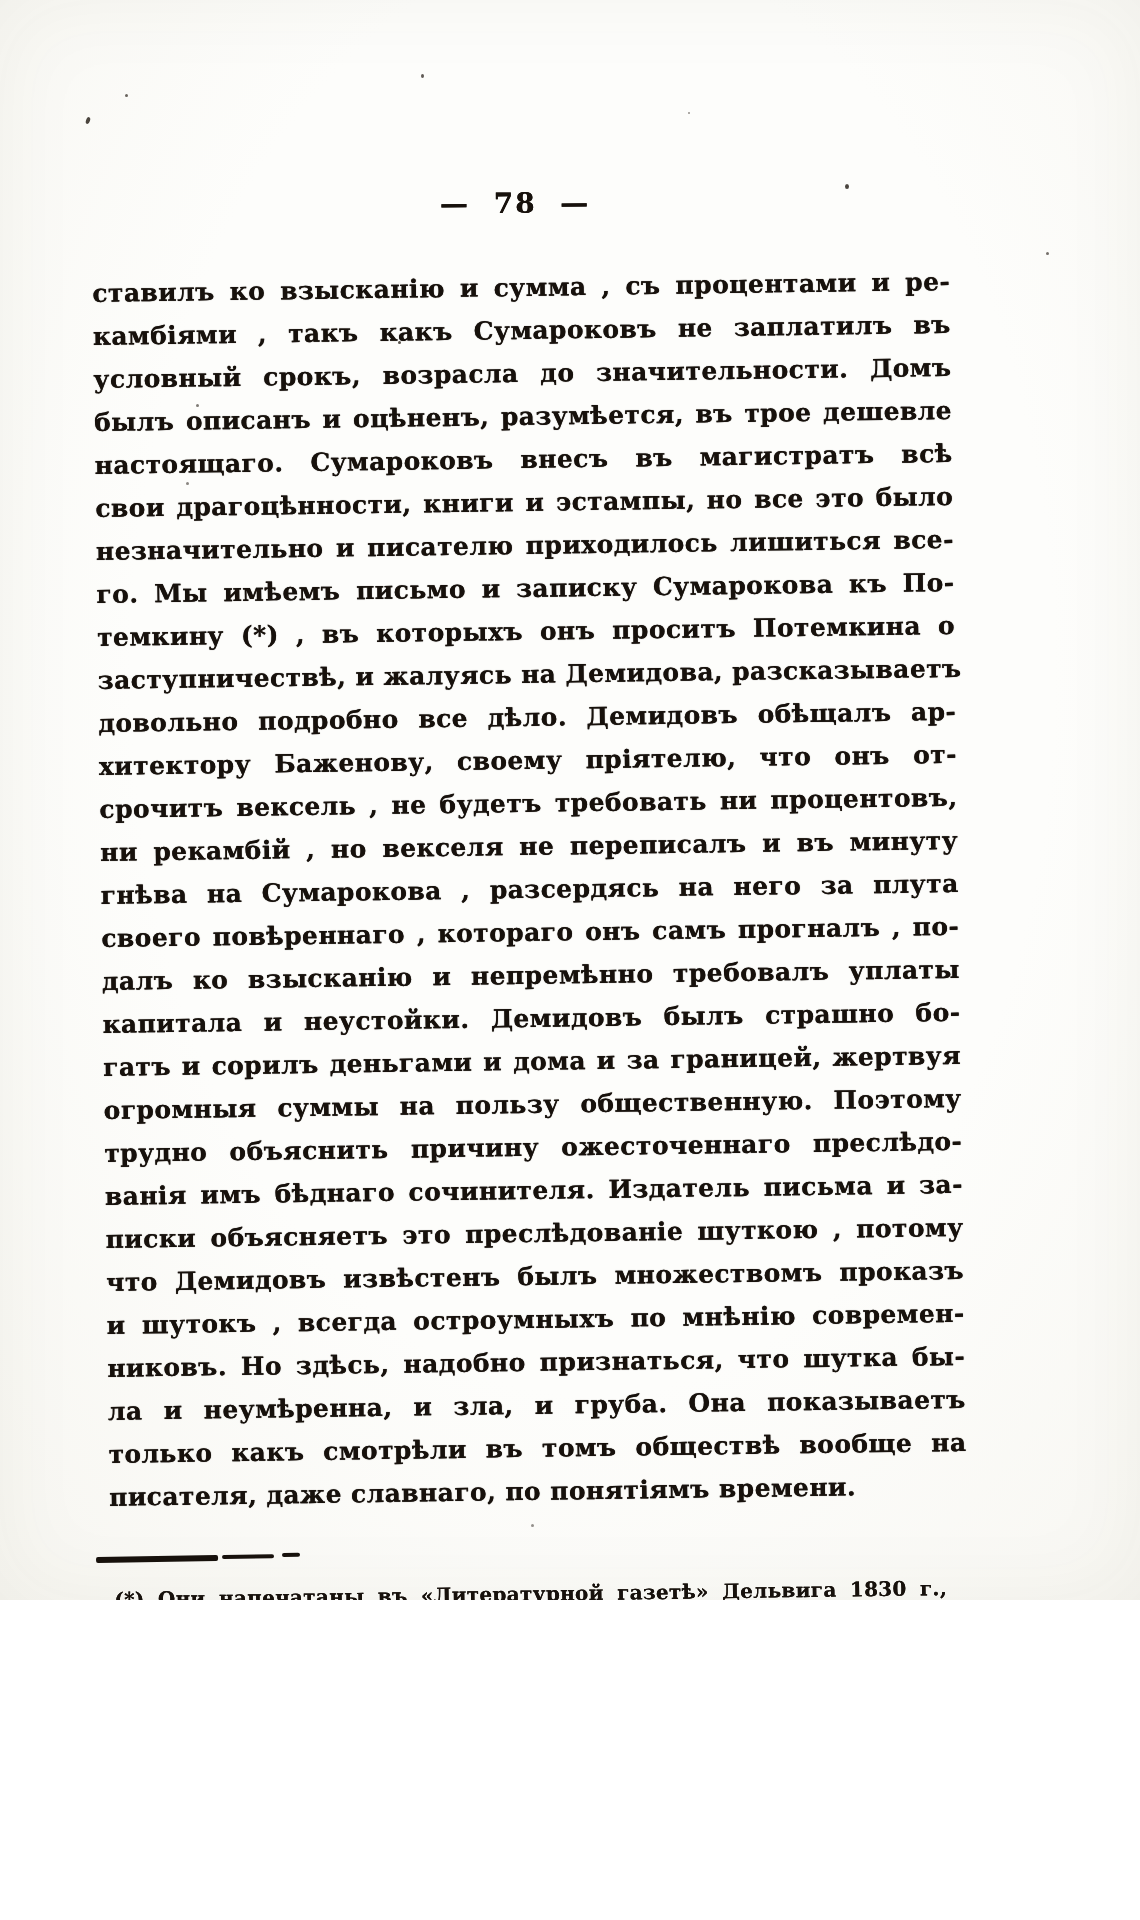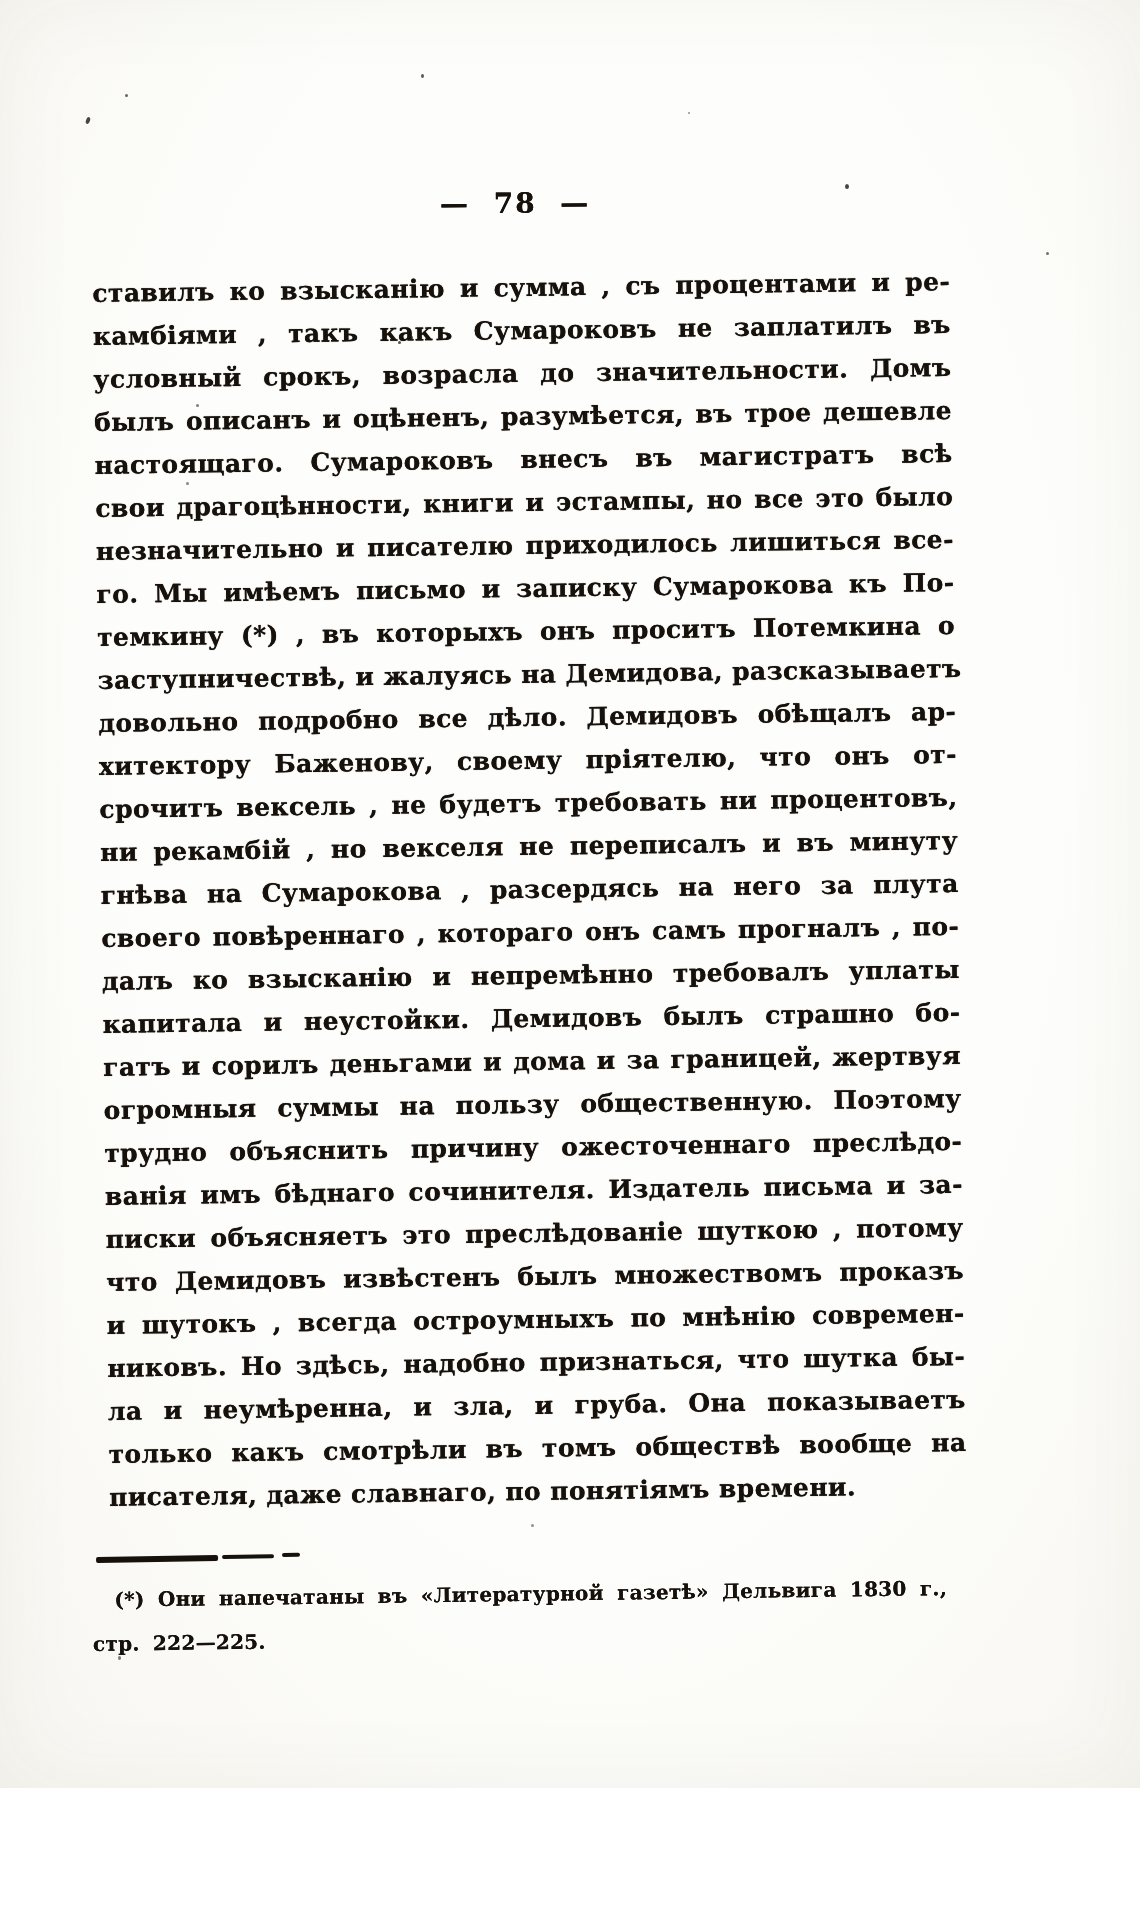--- a/index.html
+++ b/index.html
@@ -1,19 +1,19 @@
 <!DOCTYPE html>
 <html><head>
 <meta charset="utf-8">
 <style>
   html, body { margin: 0; padding: 0; }
   .page {
     position: relative;
     width: 1140px;
-    height: 1788px;
+    height: 1600px;
     overflow: hidden;
     background: radial-gradient(ellipse at 52% 42%, #fdfdfb 55%, #f7f6f1 100%);
     box-shadow: inset 0 0 90px rgba(80, 70, 45, 0.05);
     font-family: "DejaVu Serif", serif;
     color: #17110c;
   }
   .pagenum-row {
     position: absolute;
     top: 190px;
     left: 0;

